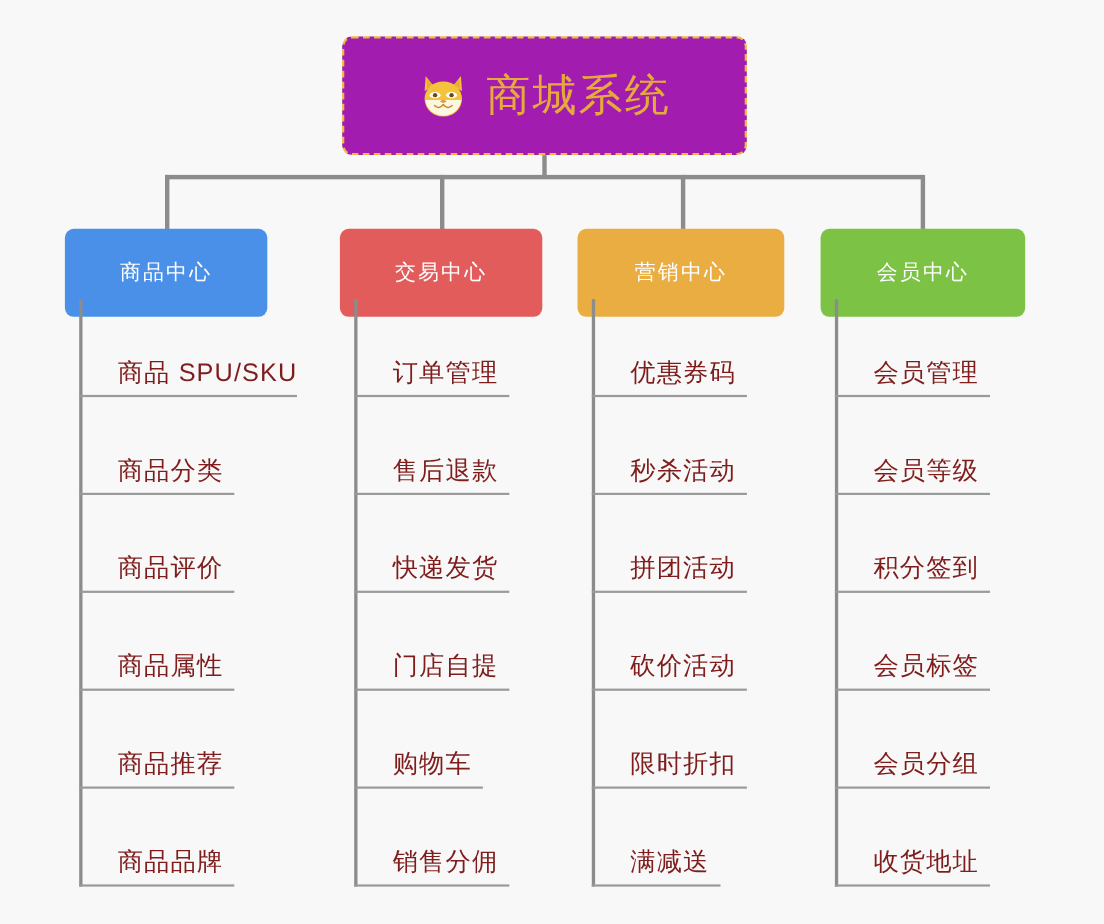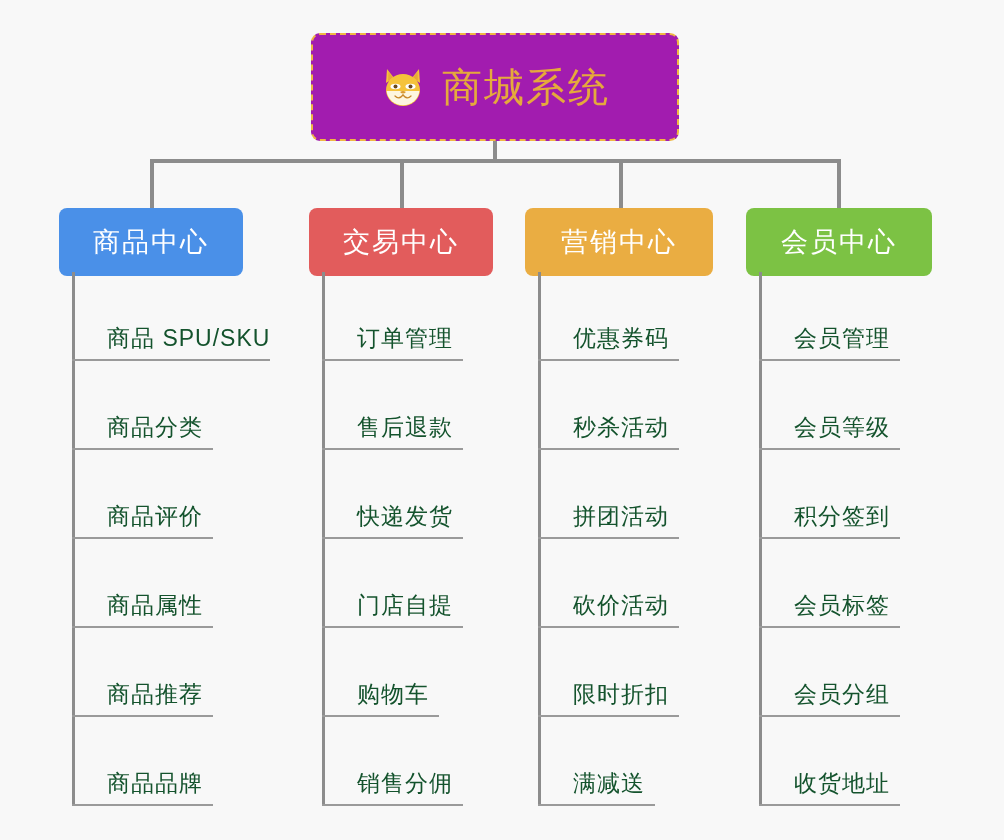--- a/index.html
+++ b/index.html
@@ -43,25 +43,25 @@
 
   
   .conn{position:absolute;background:#8c8c8c;}
   .conn-v-root{left:493px;top:141px;width:4px;height:21px;}
   .conn-bus{left:150px;top:159px;width:688px;height:4px;}
   .conn-drop{top:159px;width:4px;height:50px;}
 
   
   .cat-box{
     position:absolute;
-    top:208px;height:68px;
+    top:208px;height:80px;
     border-radius:8px;
     display:flex;align-items:center;justify-content:center;
     color:#ffffff;
-    font-size:27px;
+    font-size:19px;
     letter-spacing:2px;
     box-sizing:border-box;
   }
 
   
   .leaf-col{position:absolute;top:272px;}
   .leaf-trunk{
     position:absolute;left:0;top:0;width:3px;
     background:#8c8c8c;
   }
@@ -69,21 +69,21 @@
     position:absolute;left:0;
     height:89px;
     box-sizing:border-box;
     display:flex;align-items:flex-end;justify-content:flex-start;
   }
   .leaf-underline{
     position:absolute;left:0;bottom:0;height:2px;background:#9a9a9a;
   }
   .leaf-label{
     position:absolute;bottom:7px;
-    color:#14532d;
+    color:#7f1d1d;
     font-size:23px;
     letter-spacing:1px;
     white-space:nowrap;
   }
 </style>
 </head>
 <body>
 
 <div id="stage">
 

